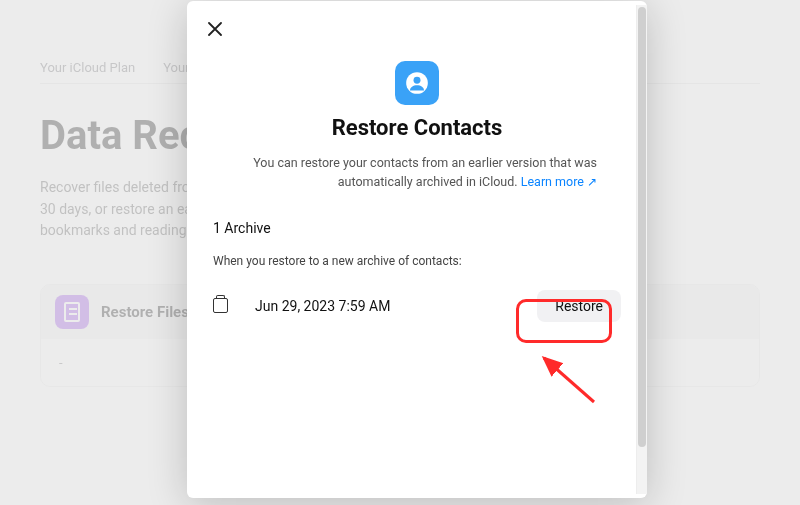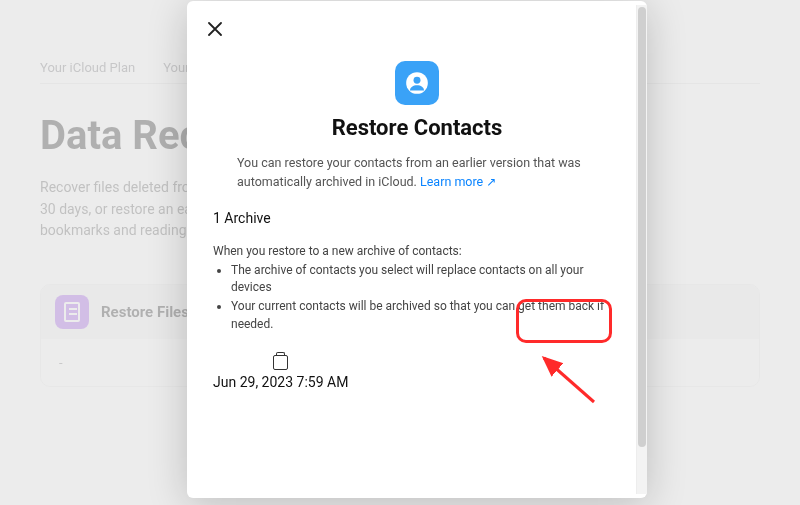--- a/index.html
+++ b/index.html
@@ -25,29 +25,29 @@
 
   
   .ov{position:absolute;inset:0;background:rgba(230,230,230,0.75);}
   .modal{position:absolute;left:187px;top:1px;width:460px;height:497px;background:#fff;border-radius:6px;box-shadow:0 6px 40px rgba(0,0,0,.2);}
   .modal-inner{position:relative;height:100%;padding:26px 26px 0 26px;overflow:hidden;}
   .scrollbar{position:absolute;right:0;top:4px;width:11px;height:calc(100% - 8px);background:#f3f3f3;border-left:1px solid #ededed;}
   .scrollbar .thumb{position:absolute;left:1px;top:2px;width:8px;height:440px;background:#cfcfcf;border-radius:4px;}
   .close{position:absolute;left:16px;top:16px;width:24px;height:24px;display:flex;align-items:center;justify-content:center;cursor:pointer;font-size:18px;color:#222;}
   .m-icon{width:44px;height:44px;border-radius:10px;background:#3aa2f7;margin:34px auto 10px;display:flex;align-items:center;justify-content:center;}
   .m-title{text-align:center;font-size:22px;font-weight:700;color:#111;}
-  .m-desc{text-align:left;font-size:12.5px;color:#555;line-height:1.5;margin:14px auto 0;max-width:360px;}
+  .m-desc{text-align:right;font-size:12.5px;color:#555;line-height:1.5;margin:14px auto 0;max-width:360px;}
   .m-desc a{color:#0a84ff;text-decoration:none;}
   .m-desc a::after{content:" ↗";font-size:12px;}
-  .sec-title{font-size:14px;font-weight:400;margin-top:18px;color:#111;}
+  .sec-title{font-size:14px;font-weight:400;margin-top:28px;color:#111;}
   .sec-sub{font-size:12px;color:#444;margin-top:18px;}
   .bullets{font-size:12px;color:#444;margin-top:4px;padding-left:18px;line-height:1.45;}
   .bullets li{margin-bottom:2px;}
   .archive-row{display:flex;align-items:center;justify-content:space-between;margin-top:22px;}
-  .archive-left{display:flex;align-items:center;gap:4px;font-size:14px;color:#111;flex-direction:column;}
+  .archive-left{display:flex;align-items:center;gap:27px;font-size:14px;color:#111;}
   .archive-left .ic{width:15px;height:15px;border:1.5px solid #333;border-radius:2px;position:relative;display:inline-block;}
   .archive-left .ic::before{content:"";position:absolute;top:-4px;left:2px;width:7px;height:3px;border:1.5px solid #333;border-bottom:none;border-radius:2px 2px 0 0;}
   .restore-btn{background:#f1f1f3;border:none;border-radius:8px;padding:8px 18px;font-size:14px;color:#111;cursor:pointer;}
   .ring{position:absolute;border:3px solid #ff2a2a;border-radius:10px;left:516px;top:299px;width:96px;height:44px;pointer-events:none;}
   .arrow{position:absolute;left:534px;top:352px;pointer-events:none;}
 
   
   .doc-ico{width:16px;height:20px;border:2px solid #fff;border-radius:2px;position:relative;}
   .doc-ico::before,.doc-ico::after{content:"";position:absolute;left:3px;background:#fff;height:2px;width:8px;}
   .doc-ico::before{top:4px;}
@@ -113,29 +113,26 @@
           <path d="M5.5 19c0-3.2 3-5 6.5-5s6.5 1.8 6.5 5" fill="#3aa2f7"></path>
         </svg>
     </div>
     <h2 class="m-title">Restore Contacts</h2>
     <p class="m-desc">
       <span>You can restore your contacts from an earlier version that was automatically archived in iCloud.</span>
       <a href="#">Learn more</a>
     </p>
     <div class="sec-title">1 Archive</div>
     <div class="sec-sub">When you restore to a new archive of contacts:</div>
-    <ul class="bullets">
-      <li>The archive of contacts you select will replace contacts on all your devices</li>
-      <li>Your current contacts will be archived so that you can get them back if needed.</li>
-    </ul>
     <div class="archive-row">
       <div class="archive-left">
         <span class="ic"></span>
         <span>Jun 29, 2023 7:59 AM</span>
       </div>
+      <button class="restore-btn">Restore</button>
     </div>
   </div>
   <div class="scrollbar">
       <div class="thumb"></div>
     </div>
 </div>
 
 <div class="ring"></div>
 <svg class="arrow" width="70" height="60">
   <defs>

